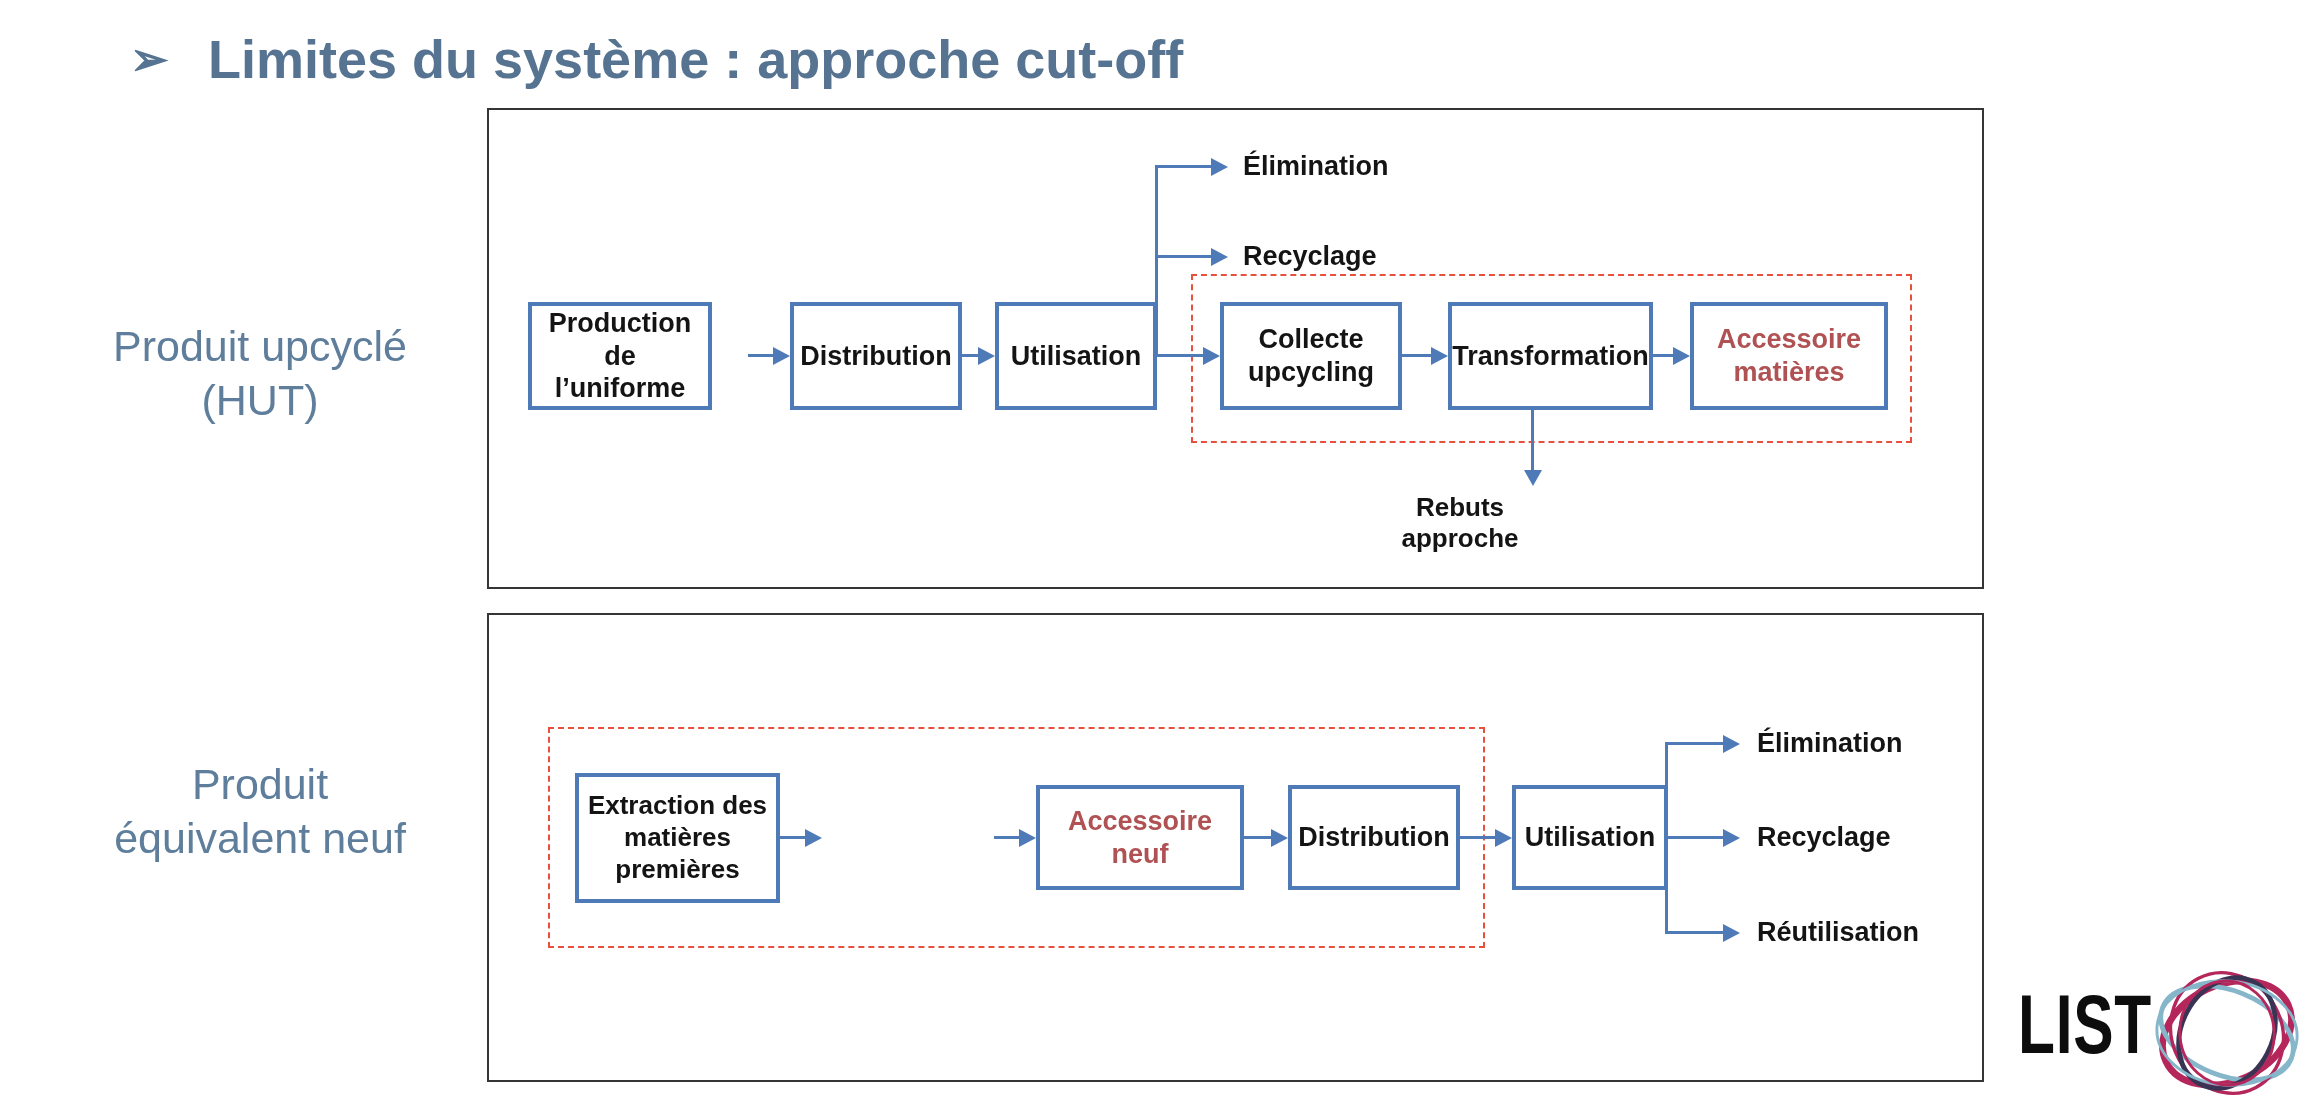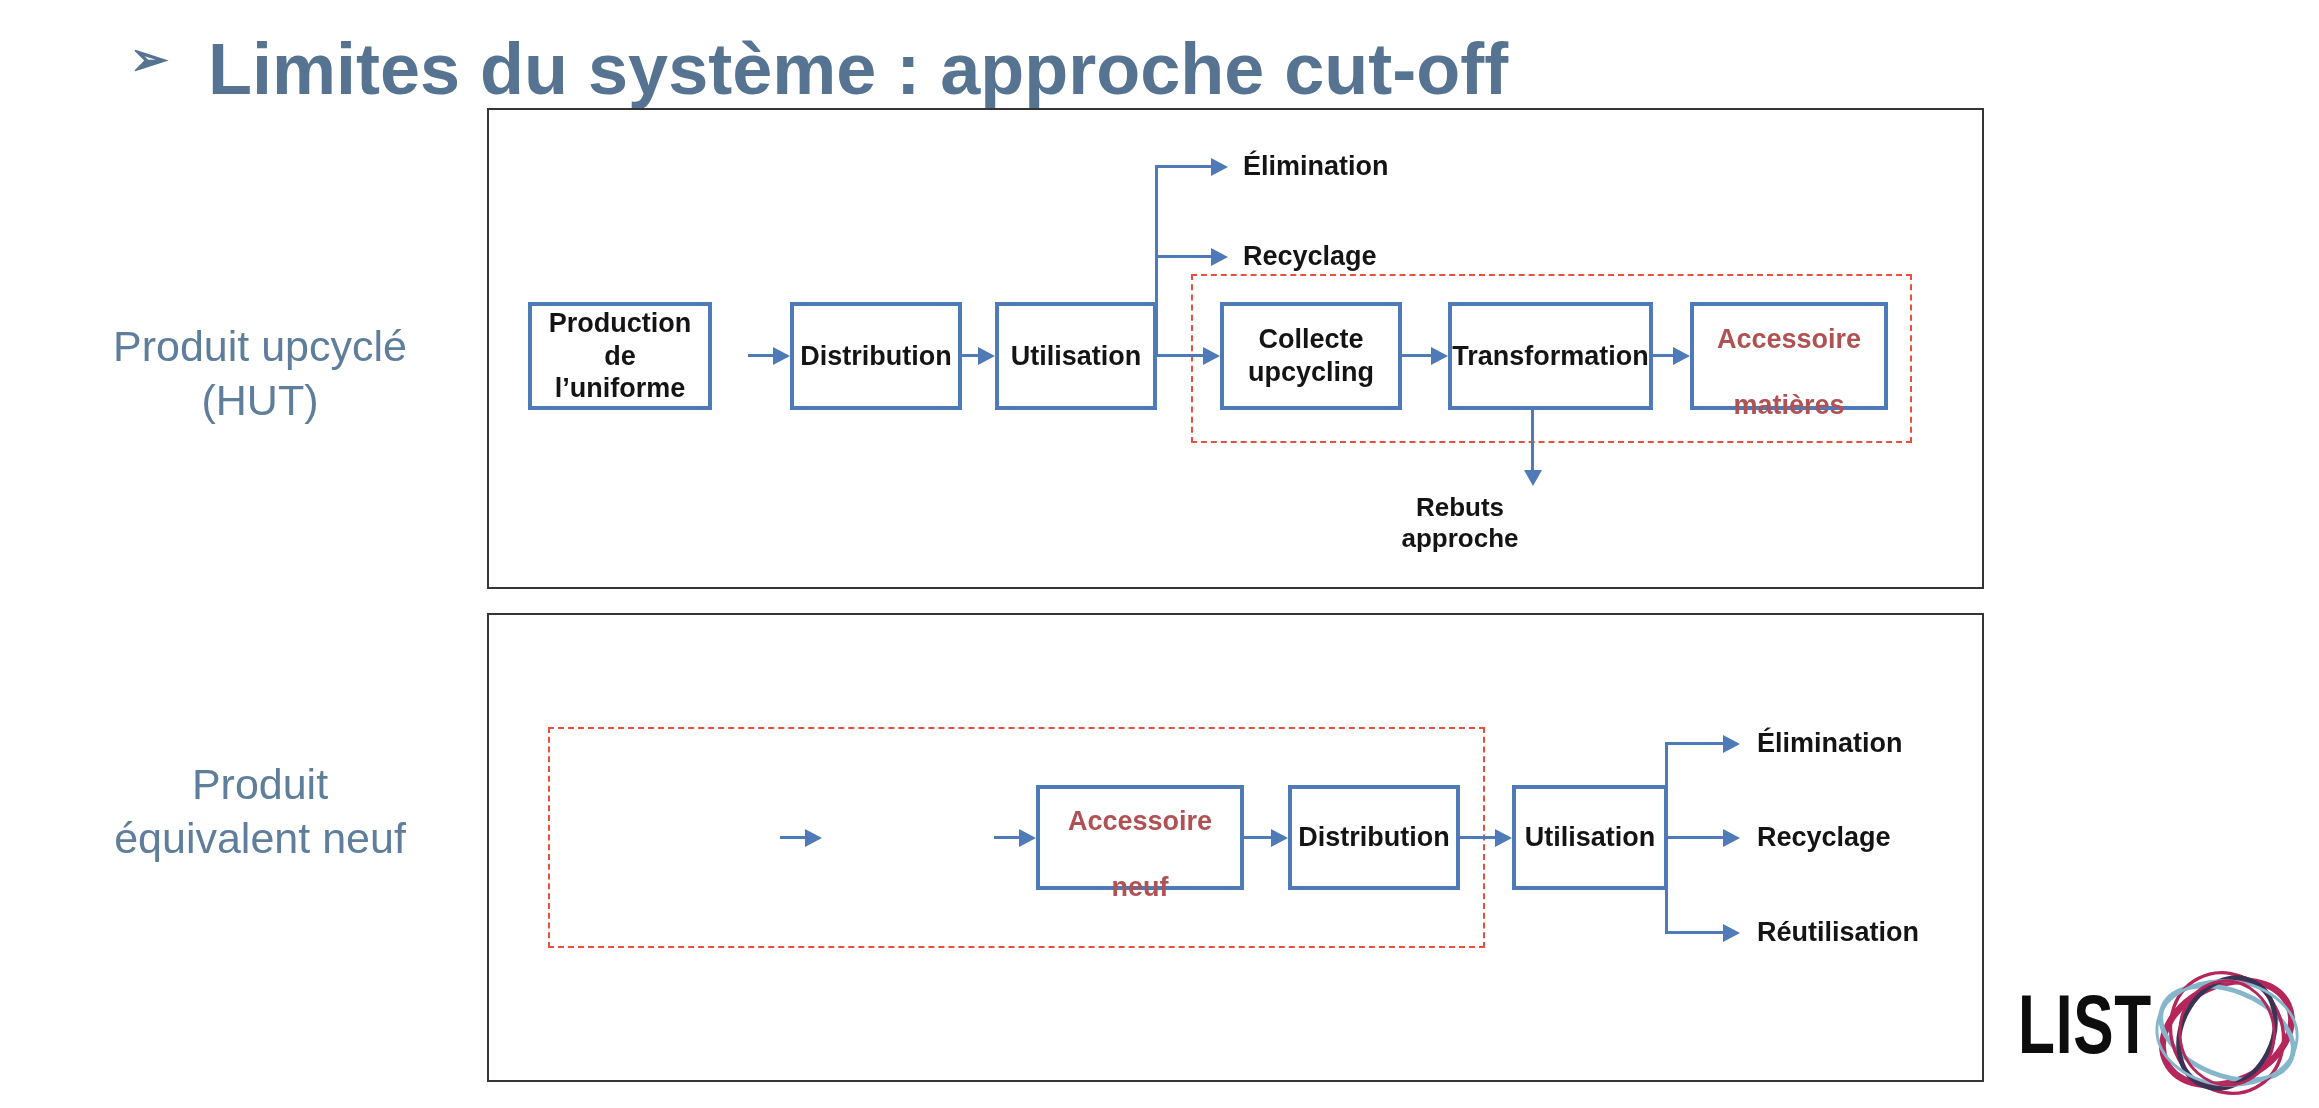--- a/index.html
+++ b/index.html
@@ -8,36 +8,36 @@
     width:2319px;height:1108px;
     background:#ffffff;
     font-family:"Liberation Sans", sans-serif;
     overflow:hidden;
   }
   .abs{position:absolute;}
   .title-bullet{
     font-size:46px;color:#567492;font-weight:bold;line-height:1;
   }
   .page-title{
-    margin:0;font-size:72px;font-weight:bold;color:#567492;line-height:1.1;white-space:nowrap;
+    margin:0;font-size:54px;font-weight:bold;color:#567492;line-height:1.1;white-space:nowrap;
   }
   .panel{
     border:2px solid #353535;background:#ffffff;
   }
   .side-label{
     width:440px;text-align:center;font-size:43px;color:#5e7e9c;line-height:1.25;
   }
   .box{
     box-sizing:border-box;
     border:4px solid #4f7ab8;background:#ffffff;
     display:flex;flex-direction:column;justify-content:center;align-items:center;
     font-size:27px;font-weight:bold;color:#141414;line-height:1.22;text-align:center;
   }
   .box.small{font-size:26px;}
-  .box .red{color:#b05254;margin-top:33px;}
+  .box .red{color:#b05254;}
   .hl{height:3px;background:#4f7ab8;}
   .vl{width:3px;background:#4f7ab8;}
   .ar{width:0;height:0;border-left:17px solid #4f7ab8;border-top:9px solid transparent;border-bottom:9px solid transparent;}
   .ad{width:0;height:0;border-top:16px solid #4f7ab8;border-left:9px solid transparent;border-right:9px solid transparent;}
   .reddash{box-sizing:border-box;border:2px dashed #e8503e;}
   .outlabel{
     font-size:27px;font-weight:bold;color:#141414;line-height:32px;white-space:nowrap;
   }
   .waste{
     width:200px;text-align:center;font-size:26px;font-weight:bold;color:#141414;line-height:1.18;
@@ -116,20 +116,25 @@
 
   <div class="abs vl" style="left:1531px;top:410px;height:62px;"></div>
   <div class="abs ad" style="left:1524px;top:470px;"></div>
   <div class="abs waste" style="left:1360px;top:492px;">
     <div>Rebuts</div>
     <div>approche</div>
   </div>
 
   <div class="abs reddash" style="left:548px;top:727px;width:937px;height:221px;"></div>
 
+  <div class="abs box small" style="left:575px;top:773px;width:205px;height:130px;">
+    <span>Extraction des</span>
+    <span>matières</span>
+    <span>premières</span>
+  </div>
   <div class="abs box" style="left:1036px;top:785px;width:208px;height:105px;">
     <span class="red">Accessoire</span>
     <span class="red">neuf</span>
   </div>
   <div class="abs box" style="left:1288px;top:785px;width:172px;height:105px;">
     <span>Distribution</span>
   </div>
   <div class="abs box" style="left:1512px;top:785px;width:156px;height:105px;">
     <span>Utilisation</span>
   </div>

